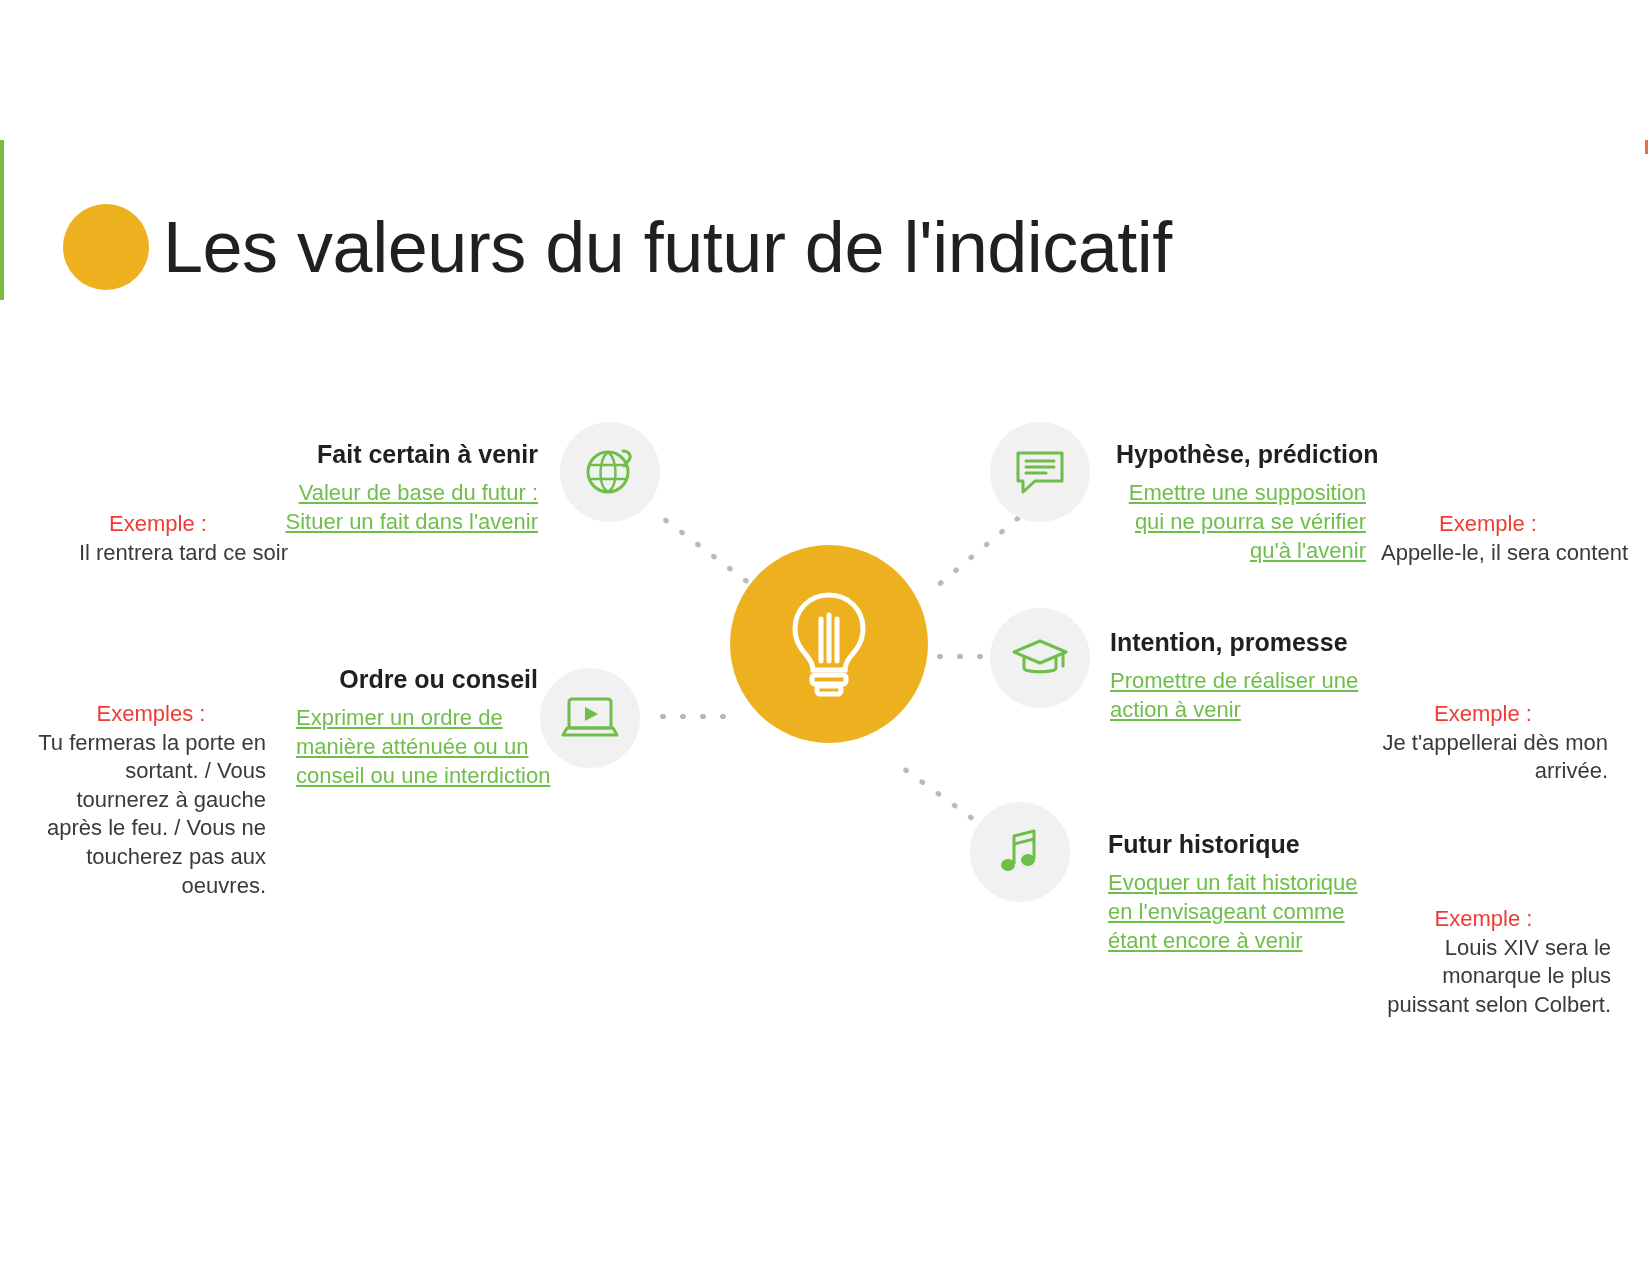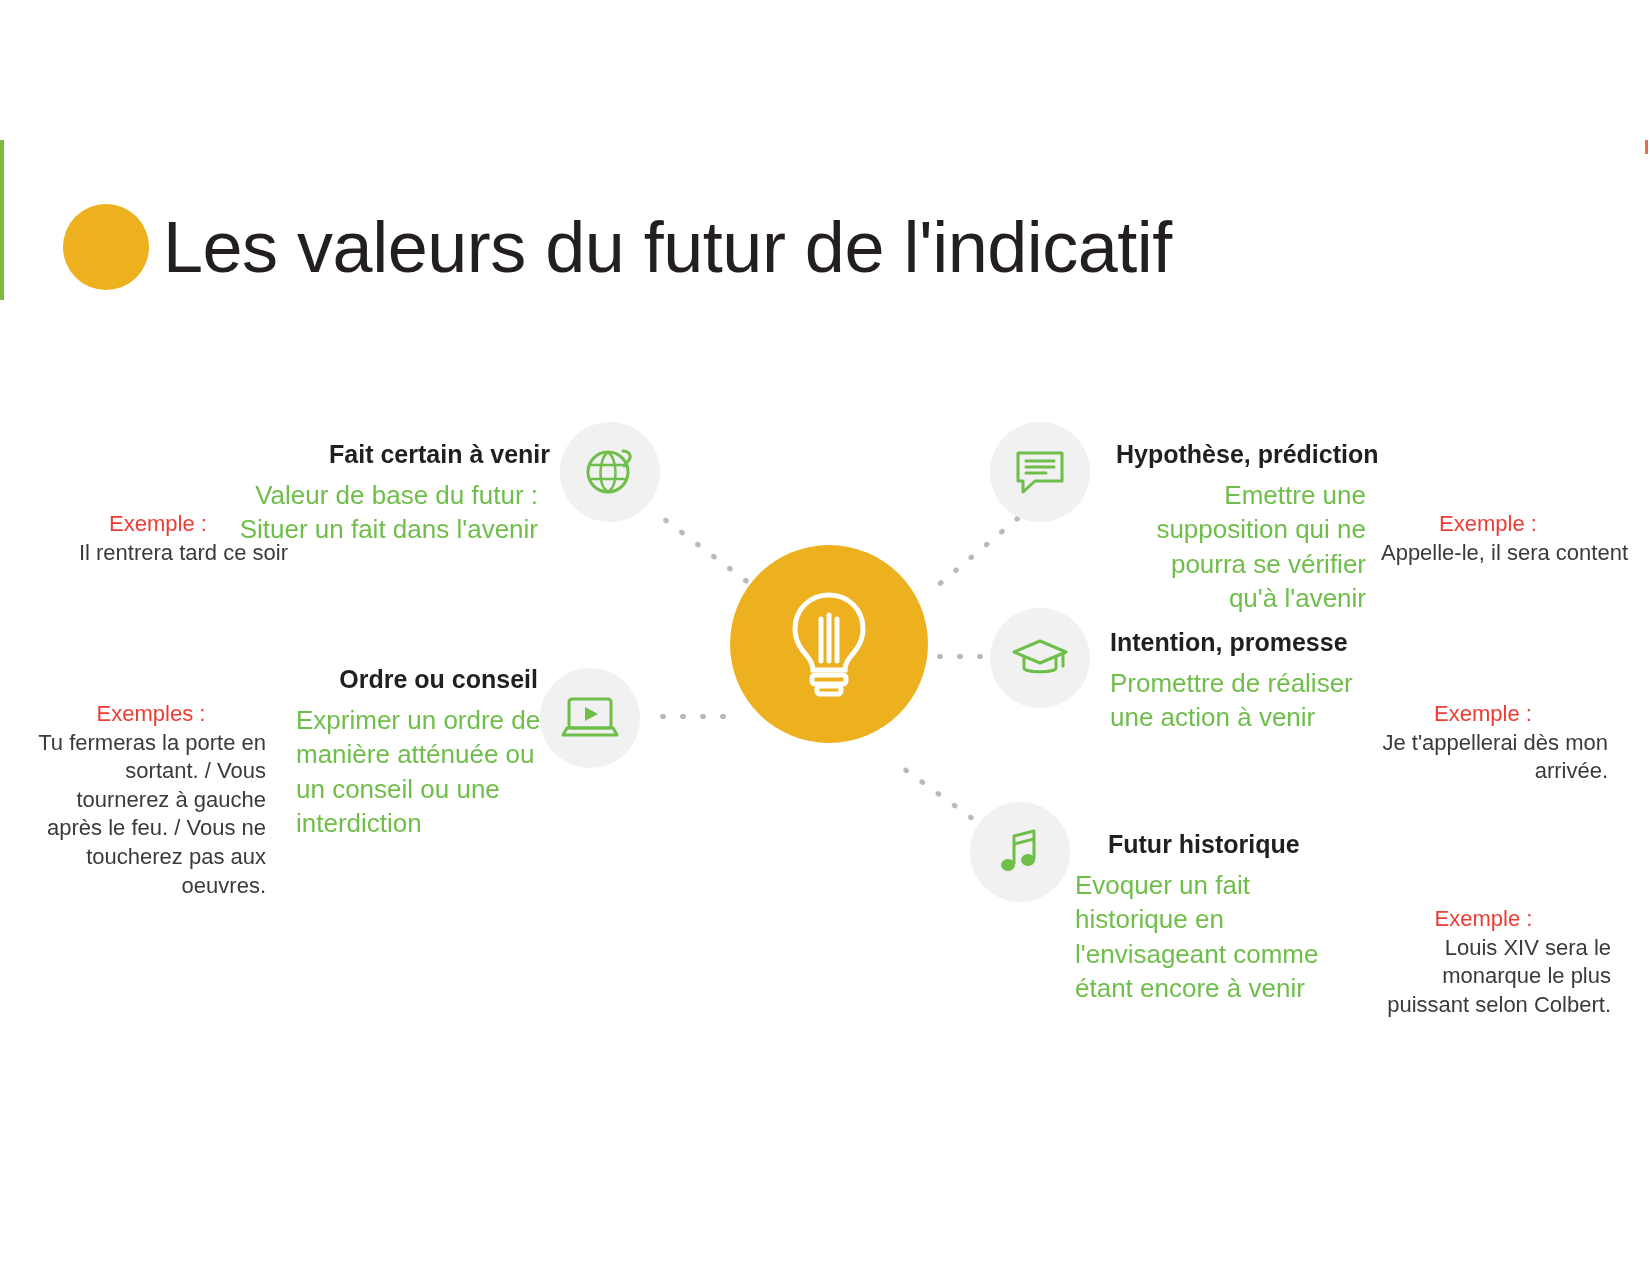--- a/index.html
+++ b/index.html
@@ -110,23 +110,24 @@
   
   .node-title {
     position: absolute;
     font-size: 25px;
     font-weight: bold;
     color: #231f20;
     white-space: nowrap;
   }
   .node-desc {
     position: absolute;
-    font-size: 26px;
+    font-size: 22px;
     color: #6fbe4a;
     line-height: 1.32;
+    text-decoration: underline;
   }
   .node-title.right-align,
   .node-desc.right-align { text-align: right; }
 
   
   .example {
     position: absolute;
     text-align: center;
     font-size: 22px;
     color: #3a3a3a;
@@ -203,37 +204,37 @@
 
   <div class="icon-circle ic-futhist">
     <svg width="48" height="52" viewBox="0 0 48 52">
       <path d="M18 38 V10 l20 -5 v28" fill="none" stroke="#6fbe4a" stroke-width="3" stroke-linejoin="round"></path>
       <ellipse cx="12" cy="39" rx="7" ry="6" fill="#6fbe4a"></ellipse>
       <ellipse cx="32" cy="34" rx="7" ry="6" fill="#6fbe4a"></ellipse>
       <path d="M18 18 l20 -5" stroke="#6fbe4a" stroke-width="3"></path>
     </svg>
   </div>
 
-  <div class="node-title right-align" style="left:192px; top:310px; width:350px;">Fait certain à venir</div>
+  <div class="node-title right-align" style="left:180px; top:310px; width:350px;">Fait certain à venir</div>
   <div class="node-desc right-align" style="left:180px; top:348px; width:350px;">
     <div>Valeur de base du futur :</div>
     <div>Situer un fait dans l'avenir</div>
   </div>
 
   <div class="node-title right-align" style="left:160px; top:535px; width:370px;">Ordre ou conseil</div>
   <div class="node-desc" style="left:288px; top:573px; width:255px;">Exprimer un ordre de manière atténuée ou un conseil ou une interdiction</div>
 
   <div class="node-title" style="left:1108px; top:310px; width:400px;">Hypothèse, prédiction</div>
   <div class="node-desc" style="left:1108px; top:348px; width:250px;text-align:right;">Emettre une supposition qui ne pourra se vérifier qu'à l'avenir</div>
 
   <div class="node-title" style="left:1102px; top:498px; width:400px;">Intention, promesse</div>
   <div class="node-desc" style="left:1102px; top:536px; width:262px;">Promettre de réaliser une action à venir</div>
 
   <div class="node-title" style="left:1100px; top:700px; width:400px;">Futur historique</div>
-  <div class="node-desc" style="left:1067px; top:738px; width:255px;">Evoquer un fait historique en l'envisageant comme étant encore à venir</div>
+  <div class="node-desc" style="left:1100px; top:738px; width:255px;">Evoquer un fait historique en l'envisageant comme étant encore à venir</div>
 
   <div class="example" style="left:20px; top:380px; width:260px;">
     <span class="ex-label">Exemple :</span>
     <span class="ex-text">Il rentrera tard ce soir</span>
   </div>
 
   <div class="example" style="left:28px; top:570px; width:230px;">
     <span class="ex-label">Exemples :</span>
     <span class="ex-text">Tu fermeras la porte en sortant. / Vous tournerez à gauche après le feu. / Vous ne toucherez pas aux oeuvres.</span>
   </div>

